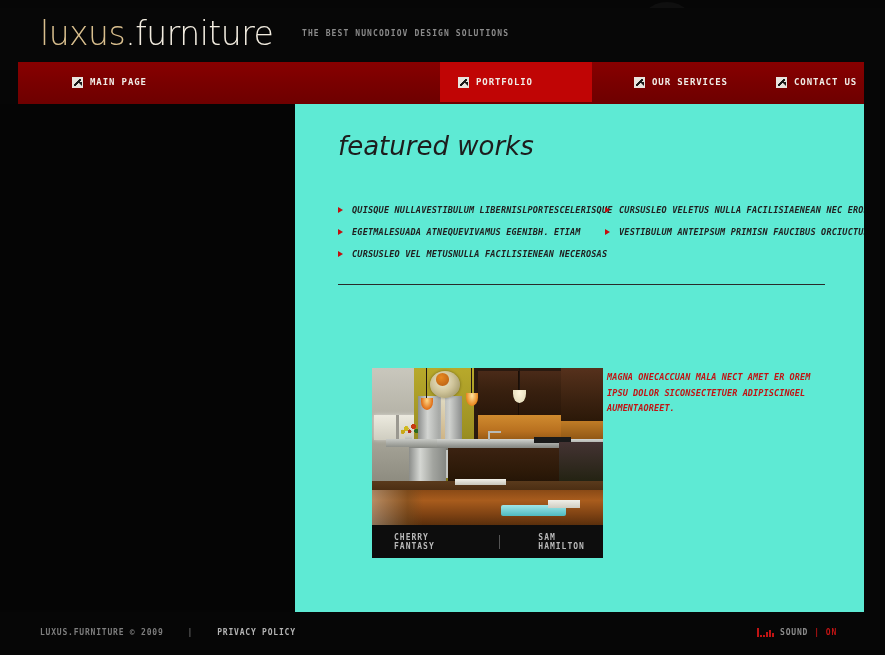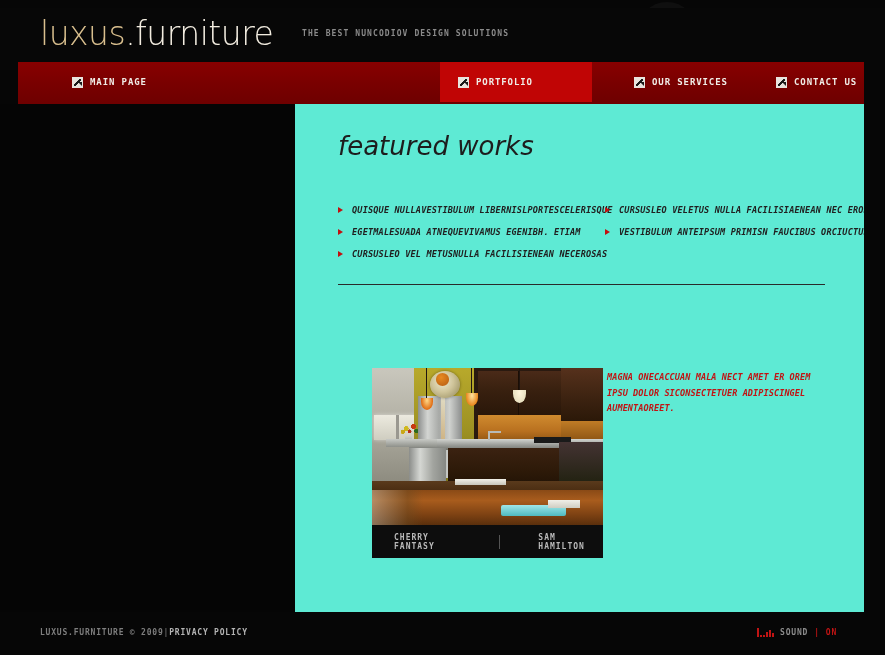--- a/index.html
+++ b/index.html
@@ -305,21 +305,21 @@
   .para:last-child { margin-bottom:0; }
 
   
   #footer {
     position:absolute; left:0; top:612px;
     width:885px; height:43px;
     background:#060606;
   }
   #fl {
     position:absolute; left:40px; top:16px;
-    display:flex; align-items:center; gap:0;
+    display:flex; align-items:center; gap:24px;
   }
   .f-txt {
     font-family:"DejaVu Sans Mono", monospace;
     font-size:8px;
     font-weight:bold;
     letter-spacing:0.8px;
     color:#7d7d7d;
   }
   #f-privacy {
     color:#b4b4b4;

